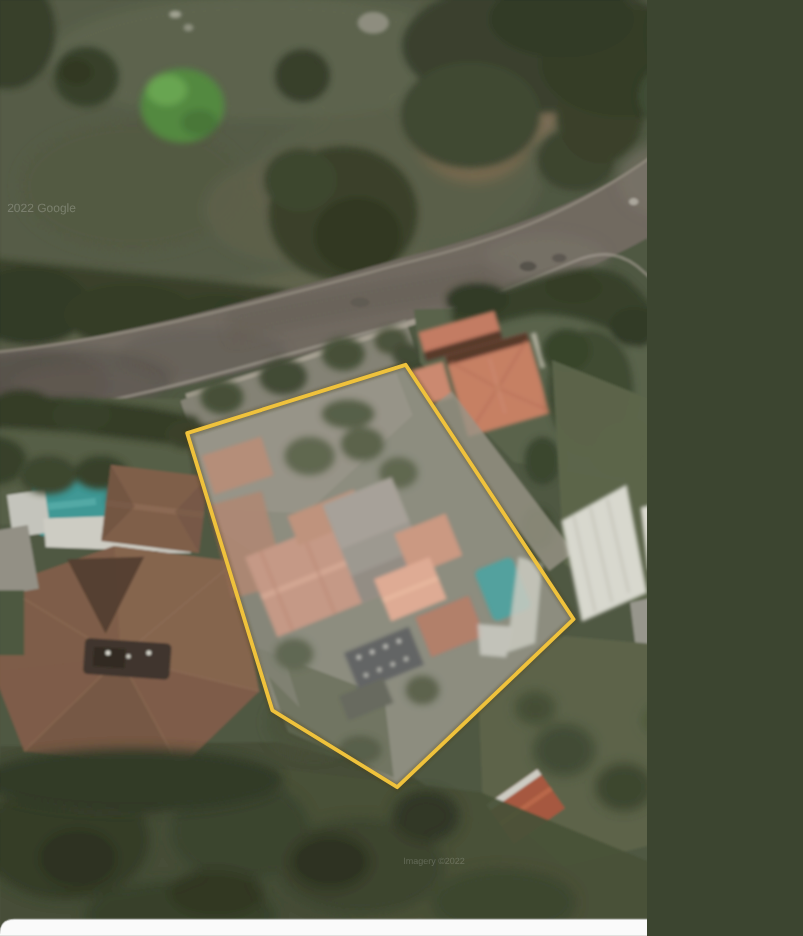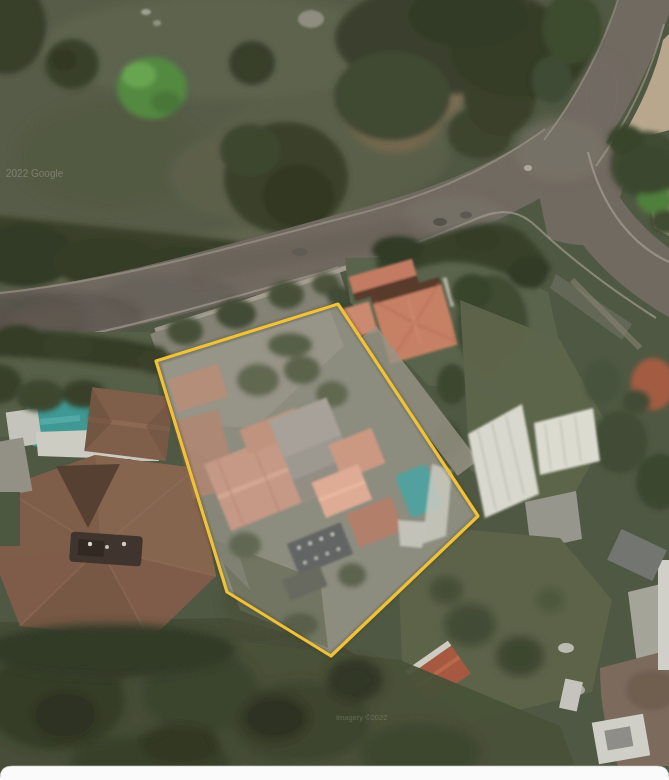--- a/index.html
+++ b/index.html
@@ -1,16 +1,16 @@
 <!DOCTYPE html>
 <html><head>
 <meta charset="utf-8">
 <style>
   html,body{margin:0;padding:0;background:#3c4530;}
-  .wrap{position:relative;width:669px;height:780px;overflow:hidden;font-family:"Liberation Sans",sans-serif;}
+  .wrap{position:relative;width:539px;height:780px;overflow:hidden;font-family:"Liberation Sans",sans-serif;}
   svg{display:block;}
 </style>
 </head>
 <body>
 <div class="wrap">
 <svg width="669" height="780" viewBox="0 0 669 780" xmlns="http://www.w3.org/2000/svg">
 <defs>
   <filter id="b1" x="-20%" y="-20%" width="140%" height="140%">
           <feGaussianBlur stdDeviation="1.2"></feGaussianBlur>
         </filter>

